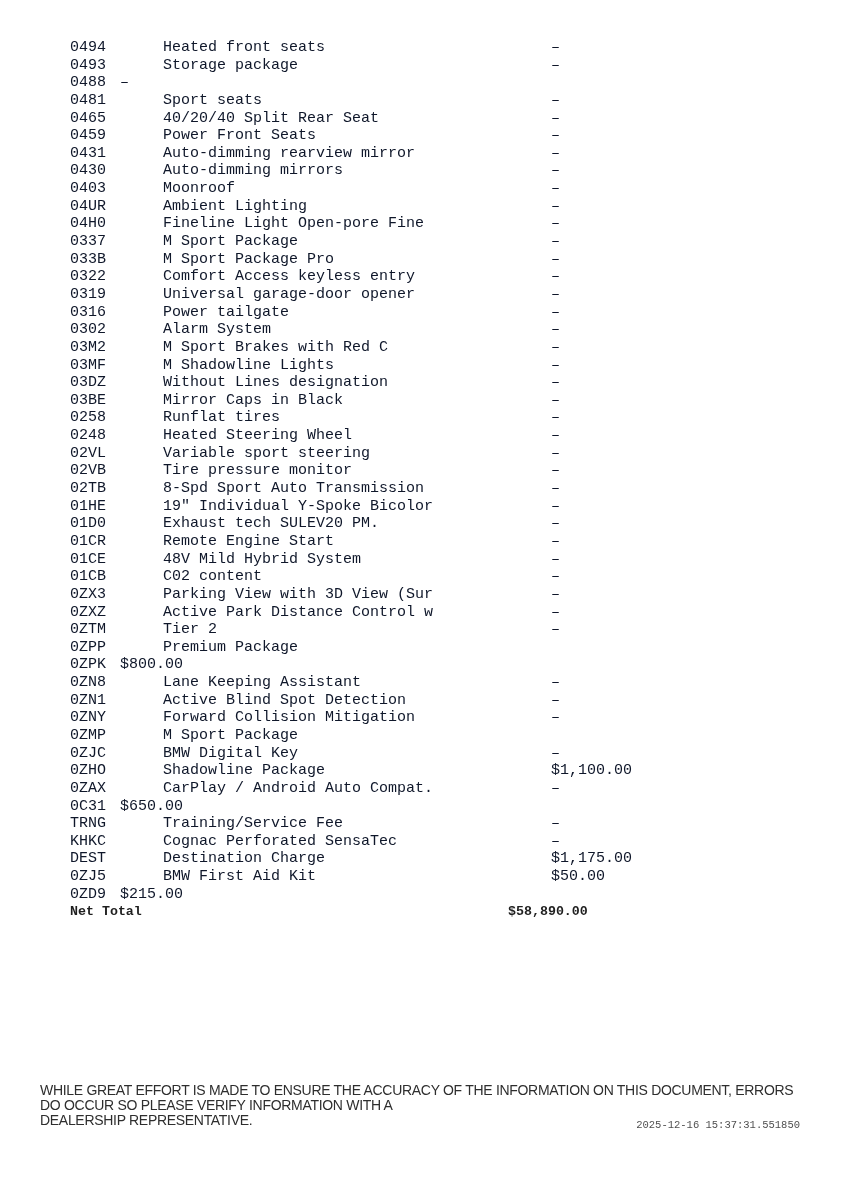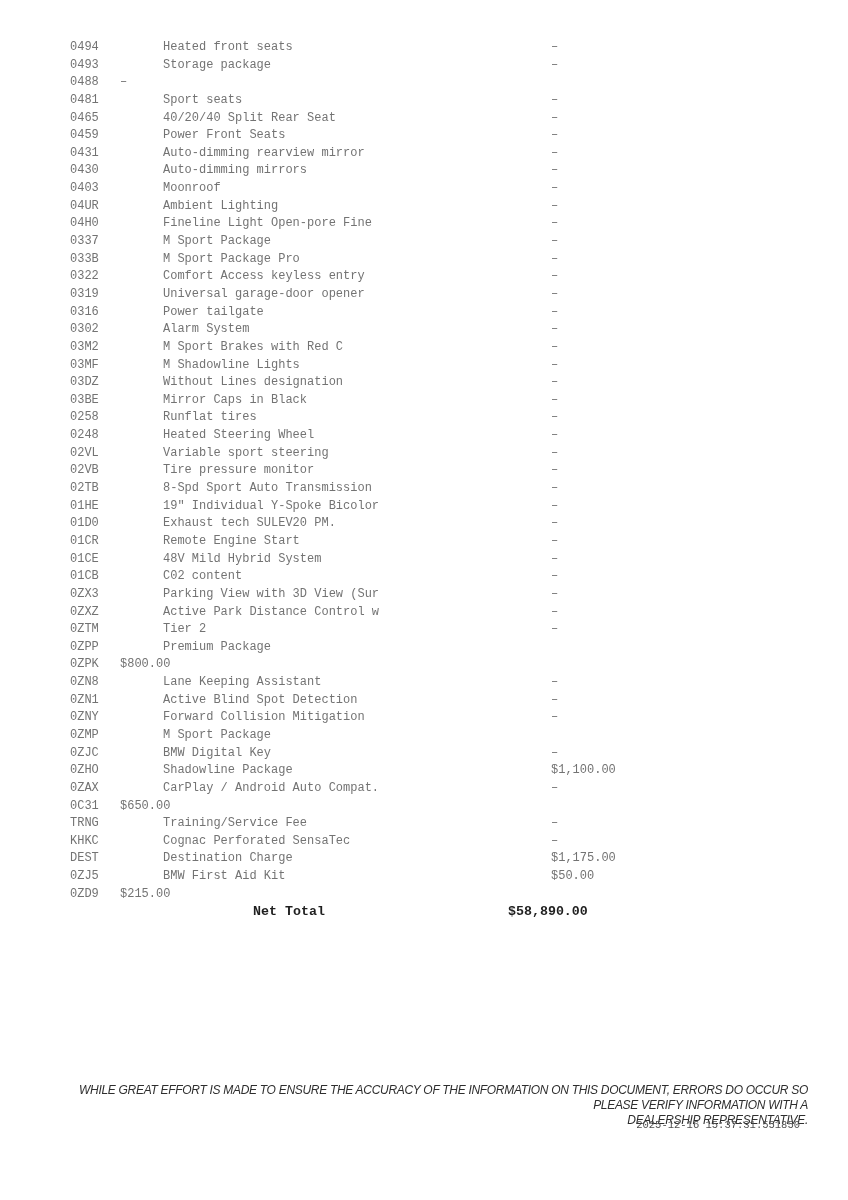--- a/index.html
+++ b/index.html
@@ -16,49 +16,48 @@
   .options {
     position: absolute;
     left: 70px;
     top: 39px;
     width: 732px;
   }
   .opt-row {
     display: flex;
     height: 17.65px;
     line-height: 17.65px;
-    font-size: 12px;
-    color: #737373;
+    font-size: 15px;
+    color: #0f172a;
     white-space: pre;
   }
   .col-code  { width: 50px; flex: none; }
   .col-desc  { width: 388px; flex: none; margin-left: 43px; }
   .col-price { flex: 1; }
 
   .net-row {
     display: flex;
     height: 17.65px;
     line-height: 17.65px;
     font-size: 13.3px;
     color: #1f1f1f;
     font-weight: bold;
   }
-  .net-label { width: 438px; flex: none; text-align: center; }
+  .net-label { width: 438px; flex: none; }
   .net-value { flex: 1; }
 
   
   .disclaimer {
     position: absolute;
     top: 1083px;
     left: 40px;
     right: 40px;
-    text-align: right;
+    text-align: left;
     font-family: "Liberation Sans", "DejaVu Sans", sans-serif;
-    font-style: italic;
-    font-size: 12px;
+    font-size: 14px;
     line-height: 15px;
     letter-spacing: -0.3px;
     color: #2e2e2e;
   }
   .timestamp {
     position: absolute;
     top: 1119px;
     right: 48px;
     font-family: "Liberation Mono", "DejaVu Sans Mono", monospace;
     font-size: 10.5px;

